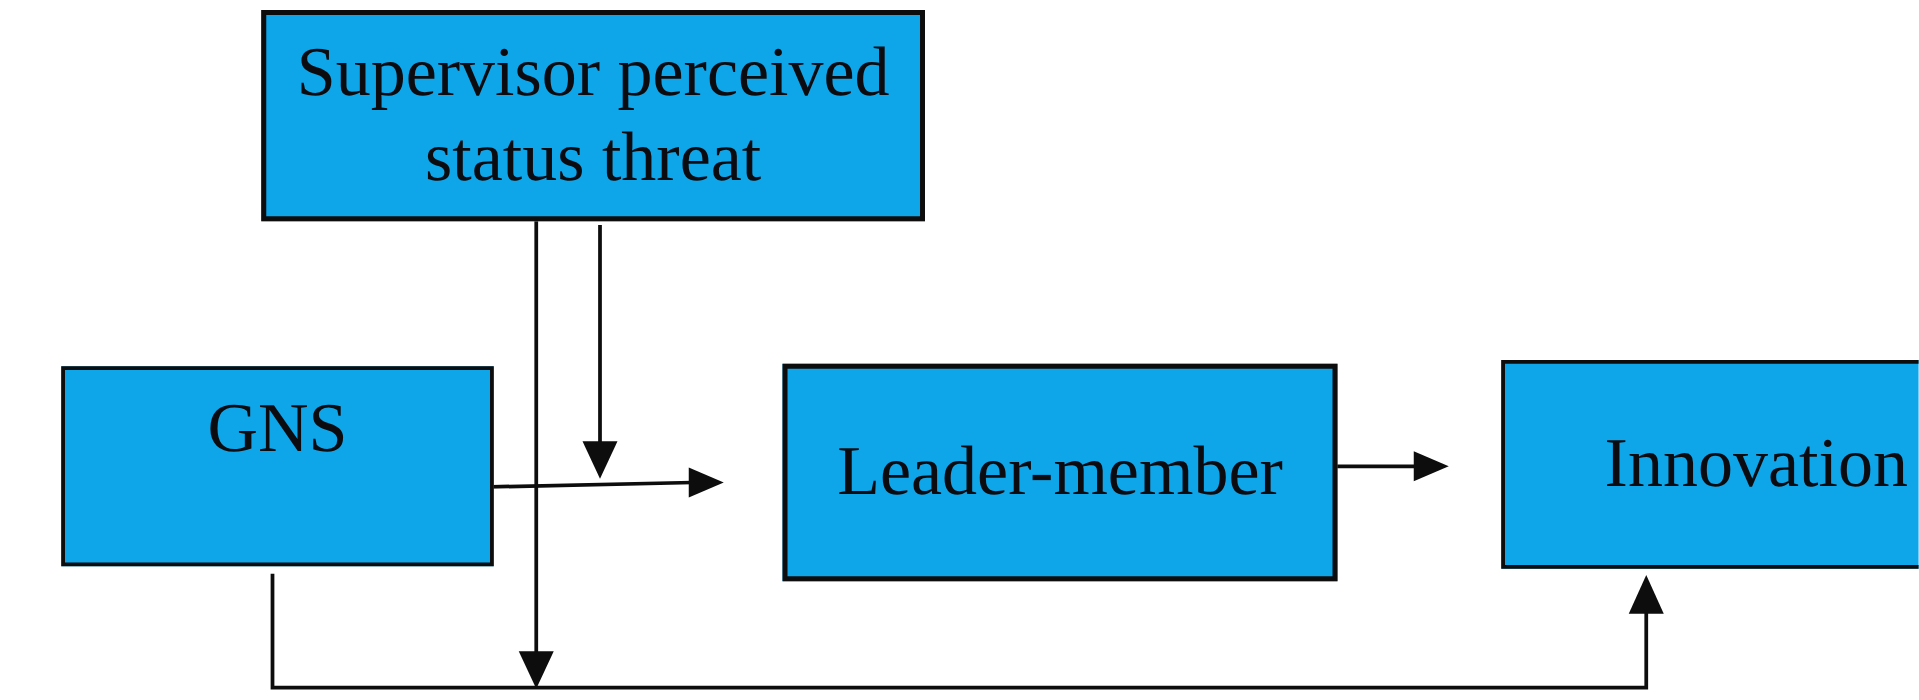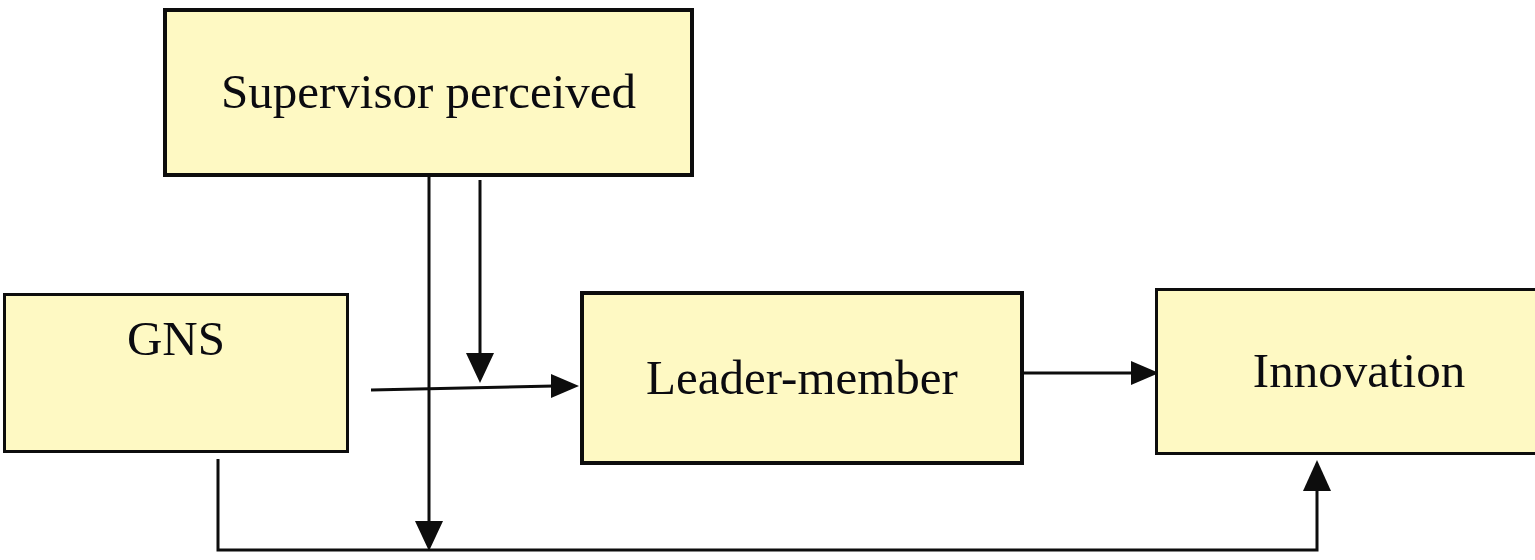--- a/index.html
+++ b/index.html
@@ -19,31 +19,32 @@
     position: absolute;
     left: 0;
     top: 0;
     width: 1535px;
     height: 560px;
     display: block;
   }
   .box {
     position: absolute;
     box-sizing: border-box;
-    background: #fef9c3;
+    background: #0ea5e9;
     border: 3px solid #0d0d0d;
     display: flex;
     flex-direction: column;
     align-items: center;
     justify-content: center;
     text-align: center;
     color: #0b0b10;
-    font-size: 49px;
+    font-size: 56px;
     line-height: 1.2;
     white-space: nowrap;
+    margin-left: 46px;
   }
   .box-supervisor {
     left: 163px; top: 8px; width: 531px; height: 169px;
     border-width: 4px;
   }
   .box-gns {
     left: 3px; top: 293px; width: 346px; height: 160px;
     justify-content: flex-start;
     padding-top: 14px;
   }
@@ -76,20 +77,21 @@
       <polygon points="480,383 466,353 494,353"></polygon>
       <polygon points="579,386 551,374 551,398"></polygon>
       <polygon points="1159,373 1131,361 1131,385"></polygon>
       <polygon points="1317,460 1303,491 1331,491"></polygon>
     </g>
     <rect x="739" y="452" width="26" height="5" fill="#ee2020"></rect>
   </svg>
 
   <div class="box box-supervisor">
     <span class="node-line">Supervisor perceived</span>
+    <span class="node-line">status threat</span>
   </div>
 
   <div class="box box-gns">
     <span class="node-line">GNS</span>
   </div>
 
   <div class="box box-lmx">
     <span class="node-line">Leader-member</span>
   </div>
 

